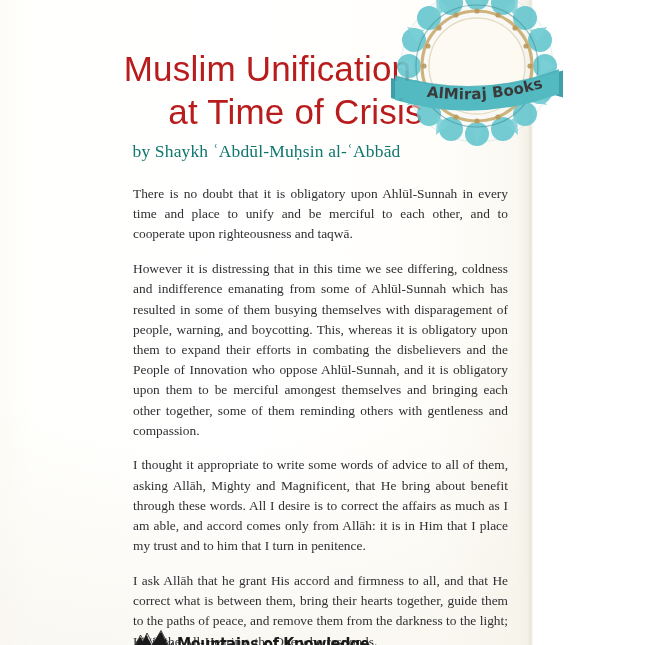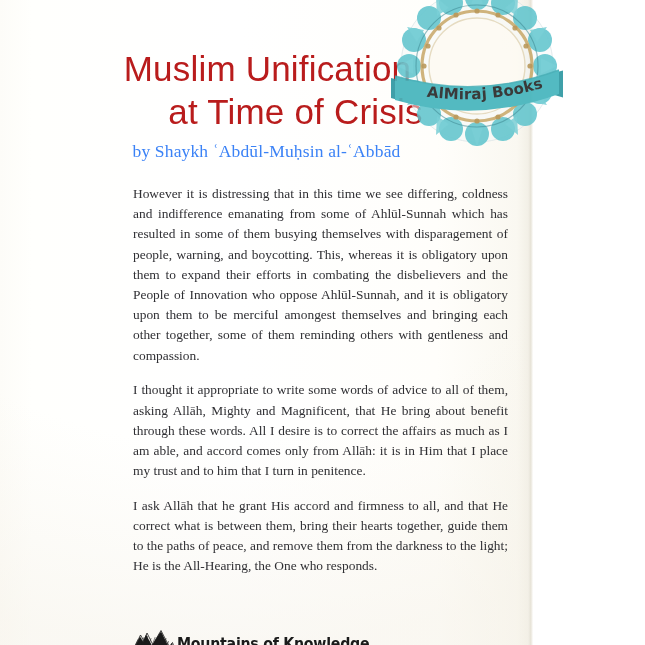--- a/index.html
+++ b/index.html
@@ -84,21 +84,21 @@
   .title-line.l2 { padding-left: 22px; margin-left: 36px; }
 
   .author {
     position: absolute;
     left: 0;
     top: 141px;
     width: 533px;
     text-align: center;
     font-family: "Liberation Serif", serif;
     font-size: 17.5px;
-    color: #3b82f6;
+    color: #0f766e;
     letter-spacing: .15px;
     white-space: nowrap;
   }
 
   
   .body-copy {
     position: absolute;
     left: 133px;
     top: 184px;
     width: 375px;
@@ -164,20 +164,21 @@
   <div class="page-right-fill"></div>
 
   <div class="title-block">
     <div class="title-line l1">Muslim Unification</div>
     <div class="title-line l2">at Time of Crisis</div>
   </div>
 
   <div class="author">by Shaykh ʿAbdūl-Muḥsin al-ʿAbbād</div>
 
   <div class="body-copy">
+    <p class="para">There is no doubt that it is obligatory upon Ahlūl-Sunnah in every time and place to unify and be merciful to each other, and to cooperate upon righteousness and taqwā.</p>
     <p class="para">However it is distressing that in this time we see differing, coldness and indifference emanating from some of Ahlūl-Sunnah which has resulted in some of them busying themselves with disparagement of people, warning, and boycotting. This, whereas it is obligatory upon them to expand their efforts in combating the disbelievers and the People of Innovation who oppose Ahlūl-Sunnah, and it is obligatory upon them to be merciful amongest themselves and bringing each other together, some of them reminding others with gentleness and compassion.</p>
     <p class="para">I thought it appropriate to write some words of advice to all of them, asking Allāh, Mighty and Magnificent, that He bring about benefit through these words. All I desire is to correct the affairs as much as I am able, and accord comes only from Allāh: it is in Him that I place my trust and to him that I turn in penitence.</p>
     <p class="para">I ask Allāh that he grant His accord and firmness to all, and that He correct what is between them, bring their hearts together, guide them to the paths of peace, and remove them from the darkness to the light; He is the All-Hearing, the One who responds.</p>
   </div>
 
   <div class="publisher">
     <span class="mtn-icon">
       <svg viewBox="0 0 88 58" width="44" height="30" xmlns="http://www.w3.org/2000/svg">
         <g fill="#1a1a1a">
           <path d="M4 40 L16 16 L22 26 L28 12 L40 34 L47 22 L58 6 L74 38 L80 30 L86 46 L70 50 L40 52 L14 50 Z"></path>

